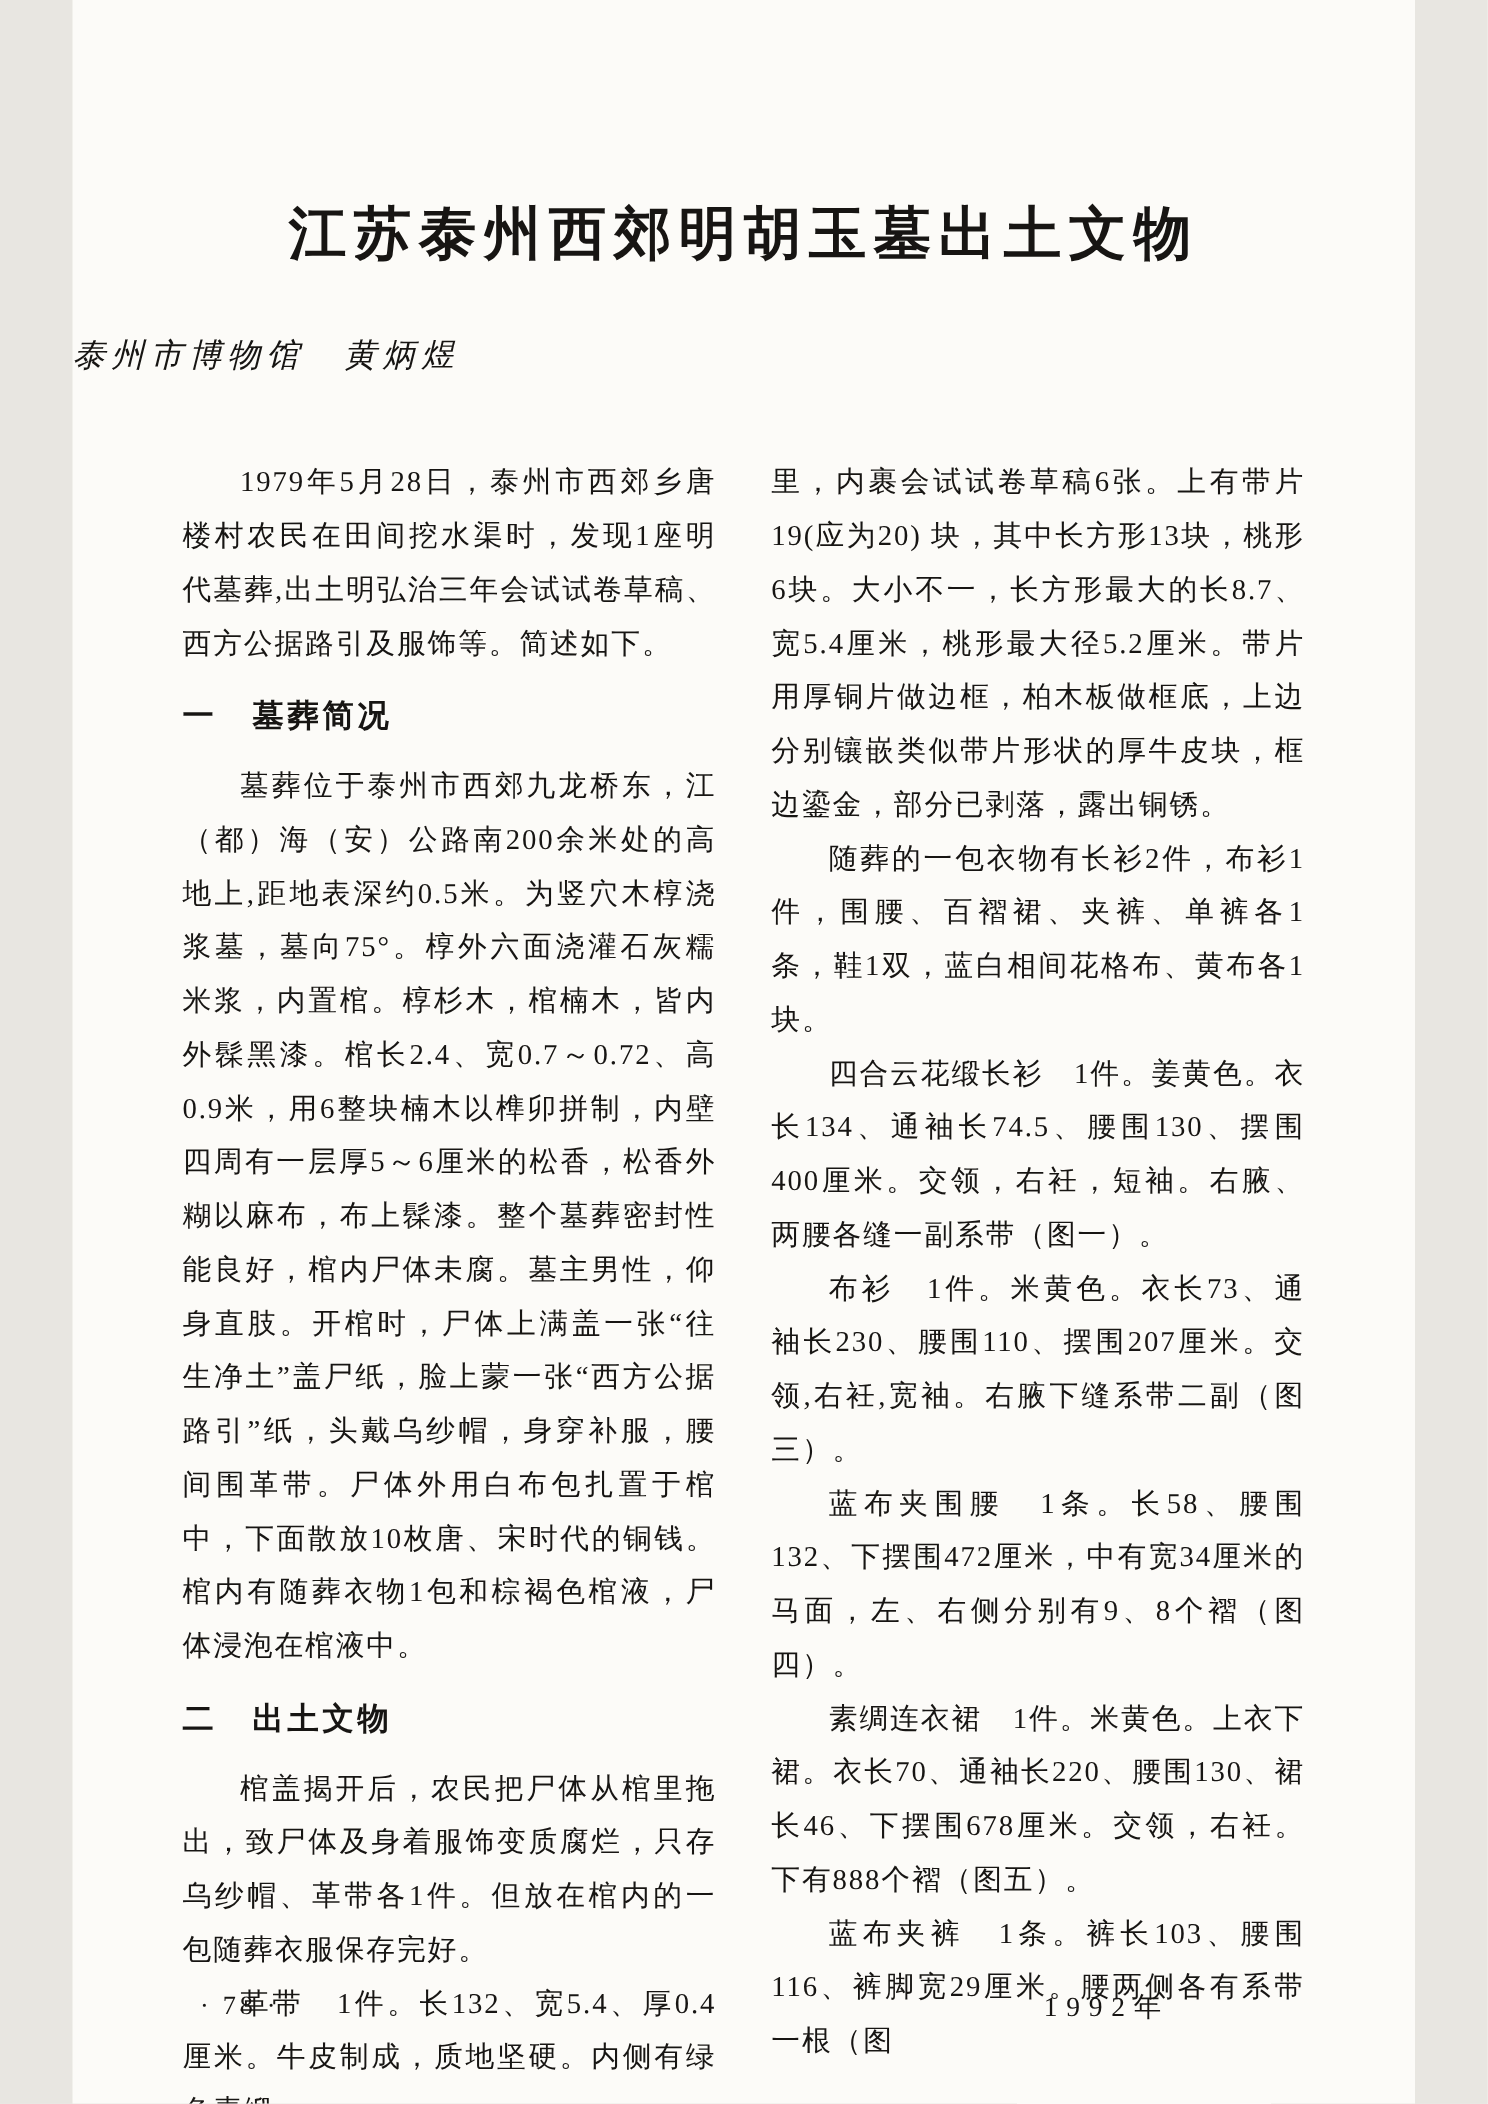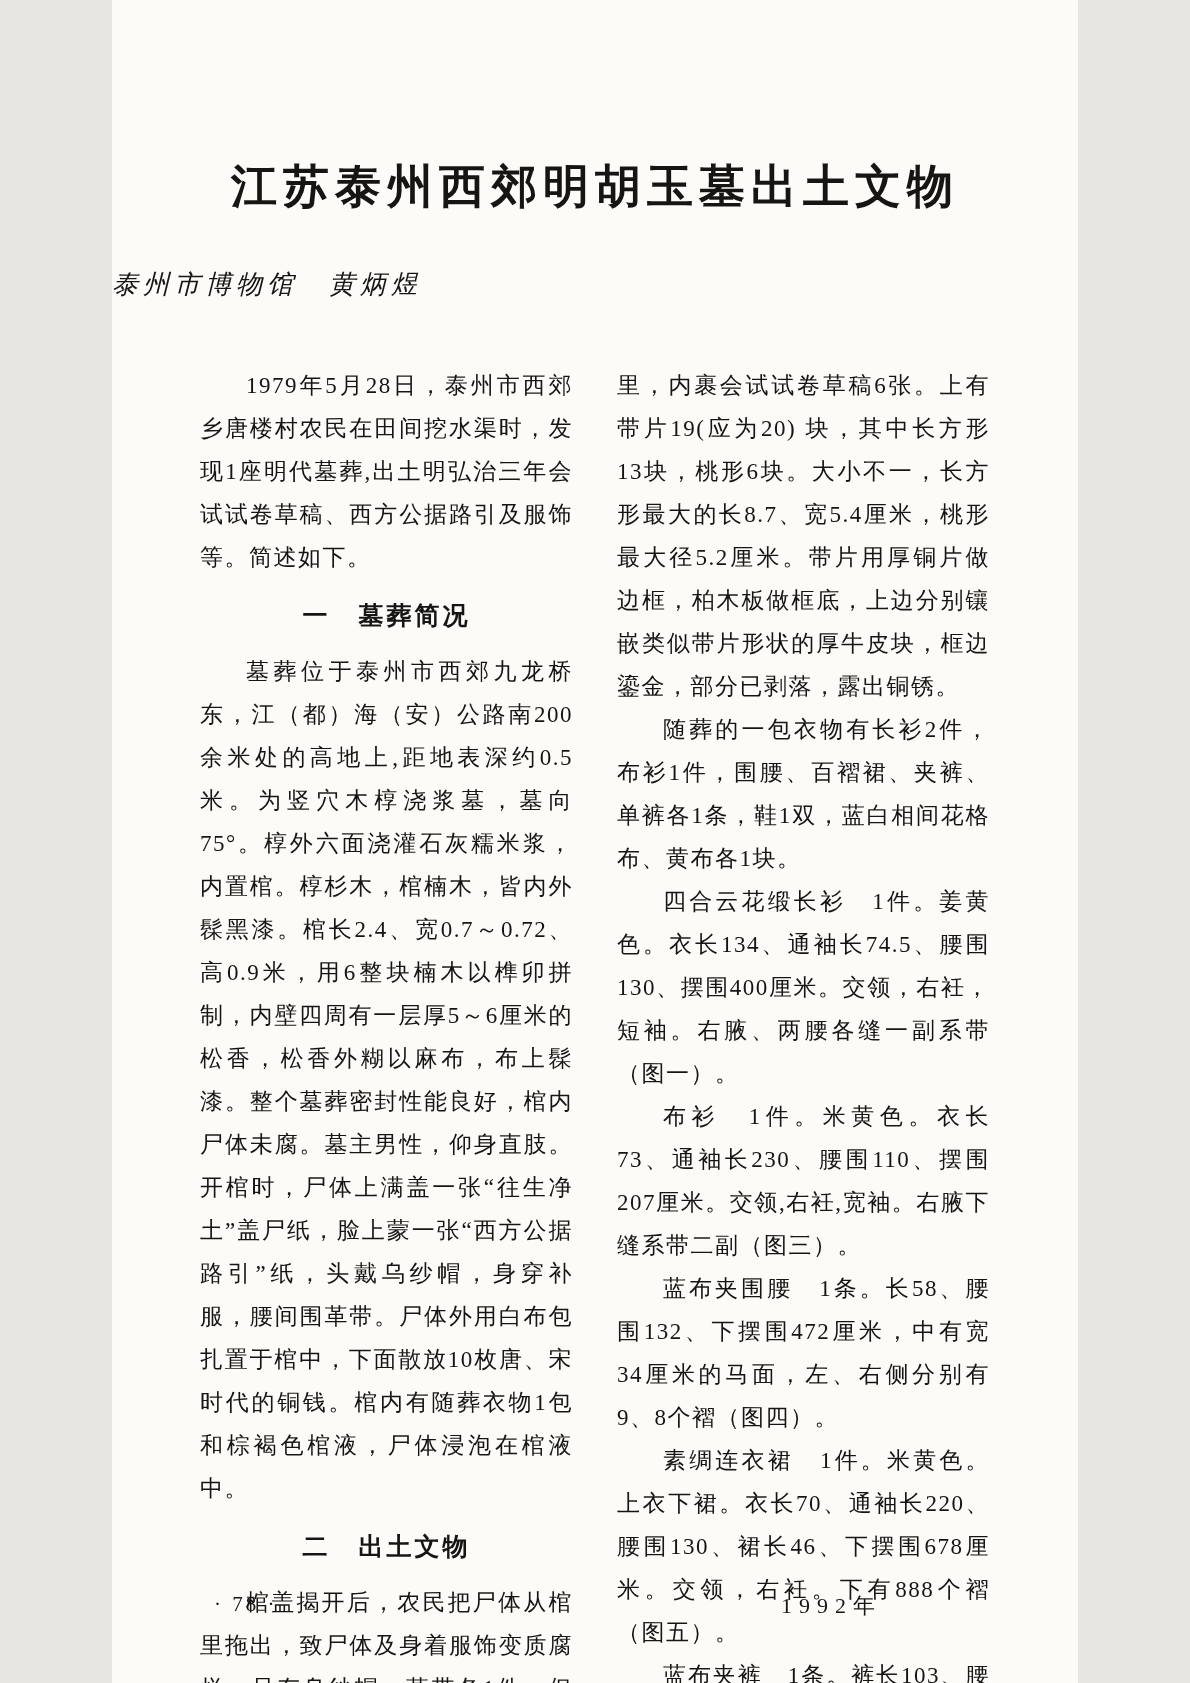--- a/index.html
+++ b/index.html
@@ -2,21 +2,21 @@
 <html lang="zh"><head>
 <meta charset="utf-8">
 <style>
   html, body {
     margin: 0;
     padding: 0;
     background: #e8e6e1;
   }
   .page {
     position: relative;
-    width: 966px;
+    width: 1074px;
     height: 1683px;
     margin: 0 auto;
     background: #fcfbf8;
     color: #171513;
     font-family: "Liberation Serif", "DejaVu Serif", serif;
     overflow: hidden;
   }
   .title {
     margin: 0;
     padding-top: 152px;
@@ -47,21 +47,21 @@
     line-height: 43px;
     letter-spacing: 1.5px;
     text-align: justify;
     text-indent: 2em;
   }
   .para.no-indent {
     text-indent: 0;
   }
   .section-heading {
     margin: 20px 0 18px 0;
-    text-align: center;
+    text-align: left;
     font-size: 25px;
     font-weight: bold;
     letter-spacing: 3px;
     font-family: "Liberation Sans", "DejaVu Sans", sans-serif;
   }
   .footer-pagenum {
     position: absolute;
     left: 102px;
     bottom: 66px;
     font-size: 21px;

